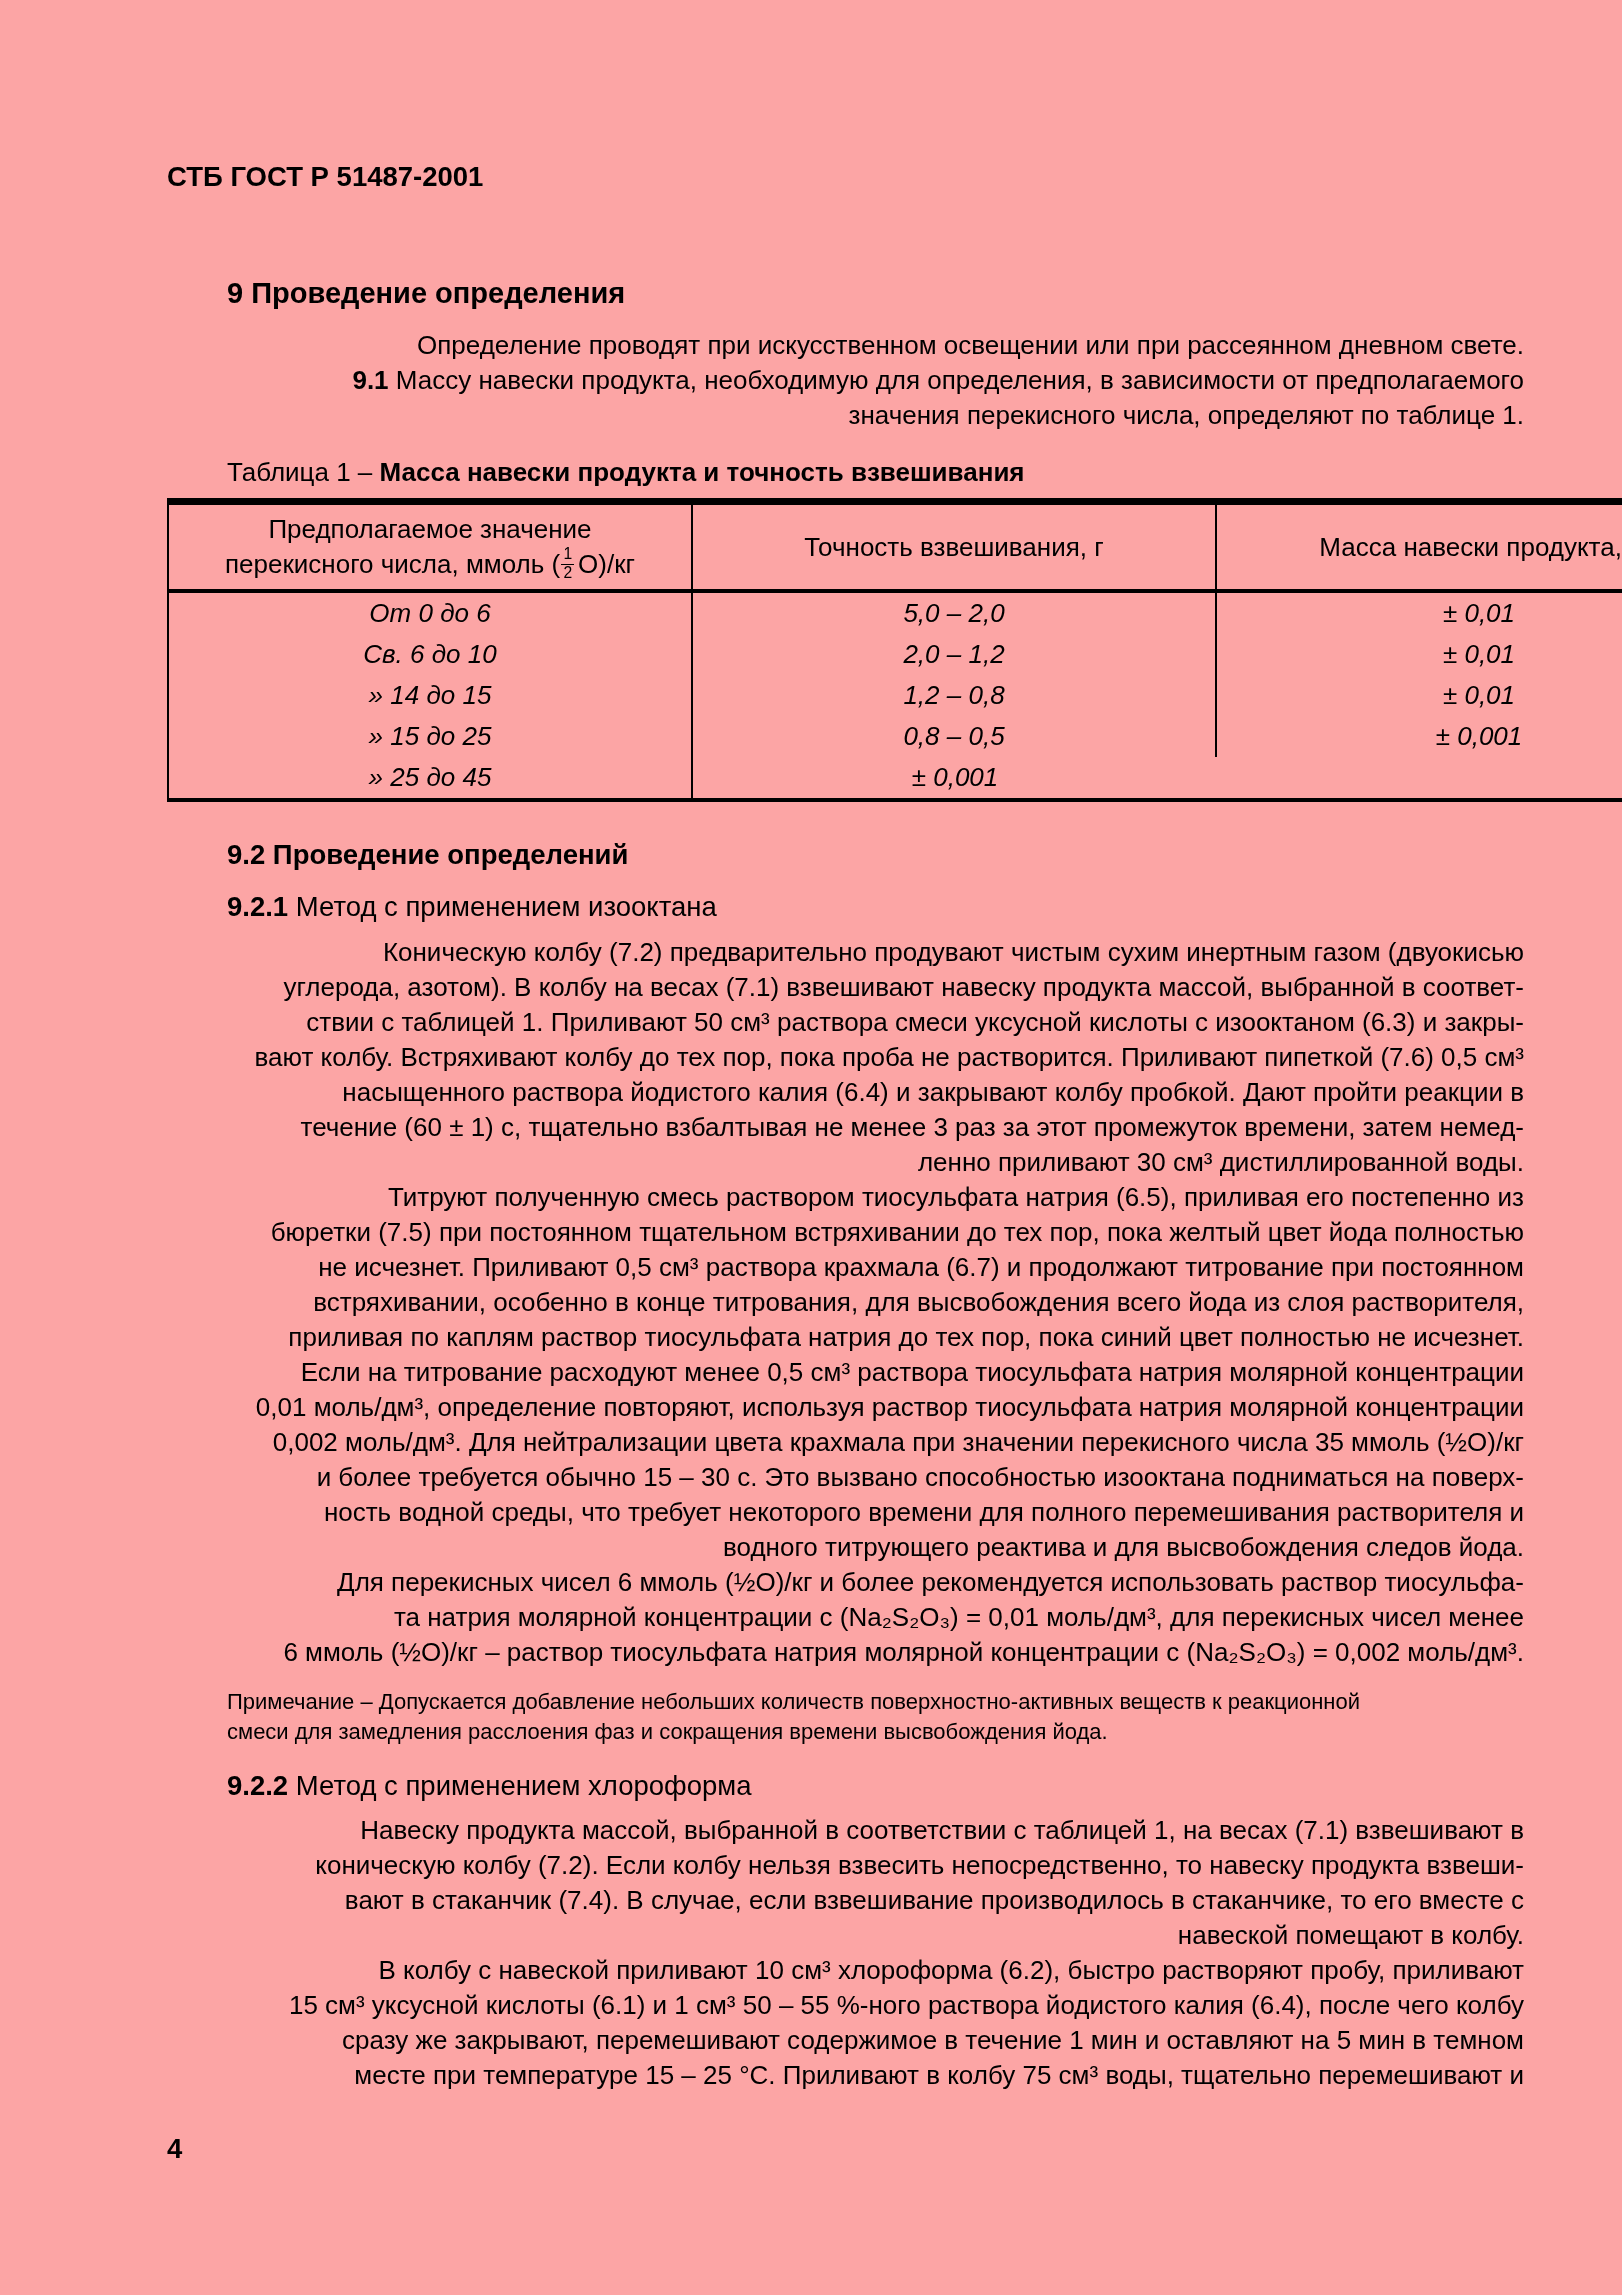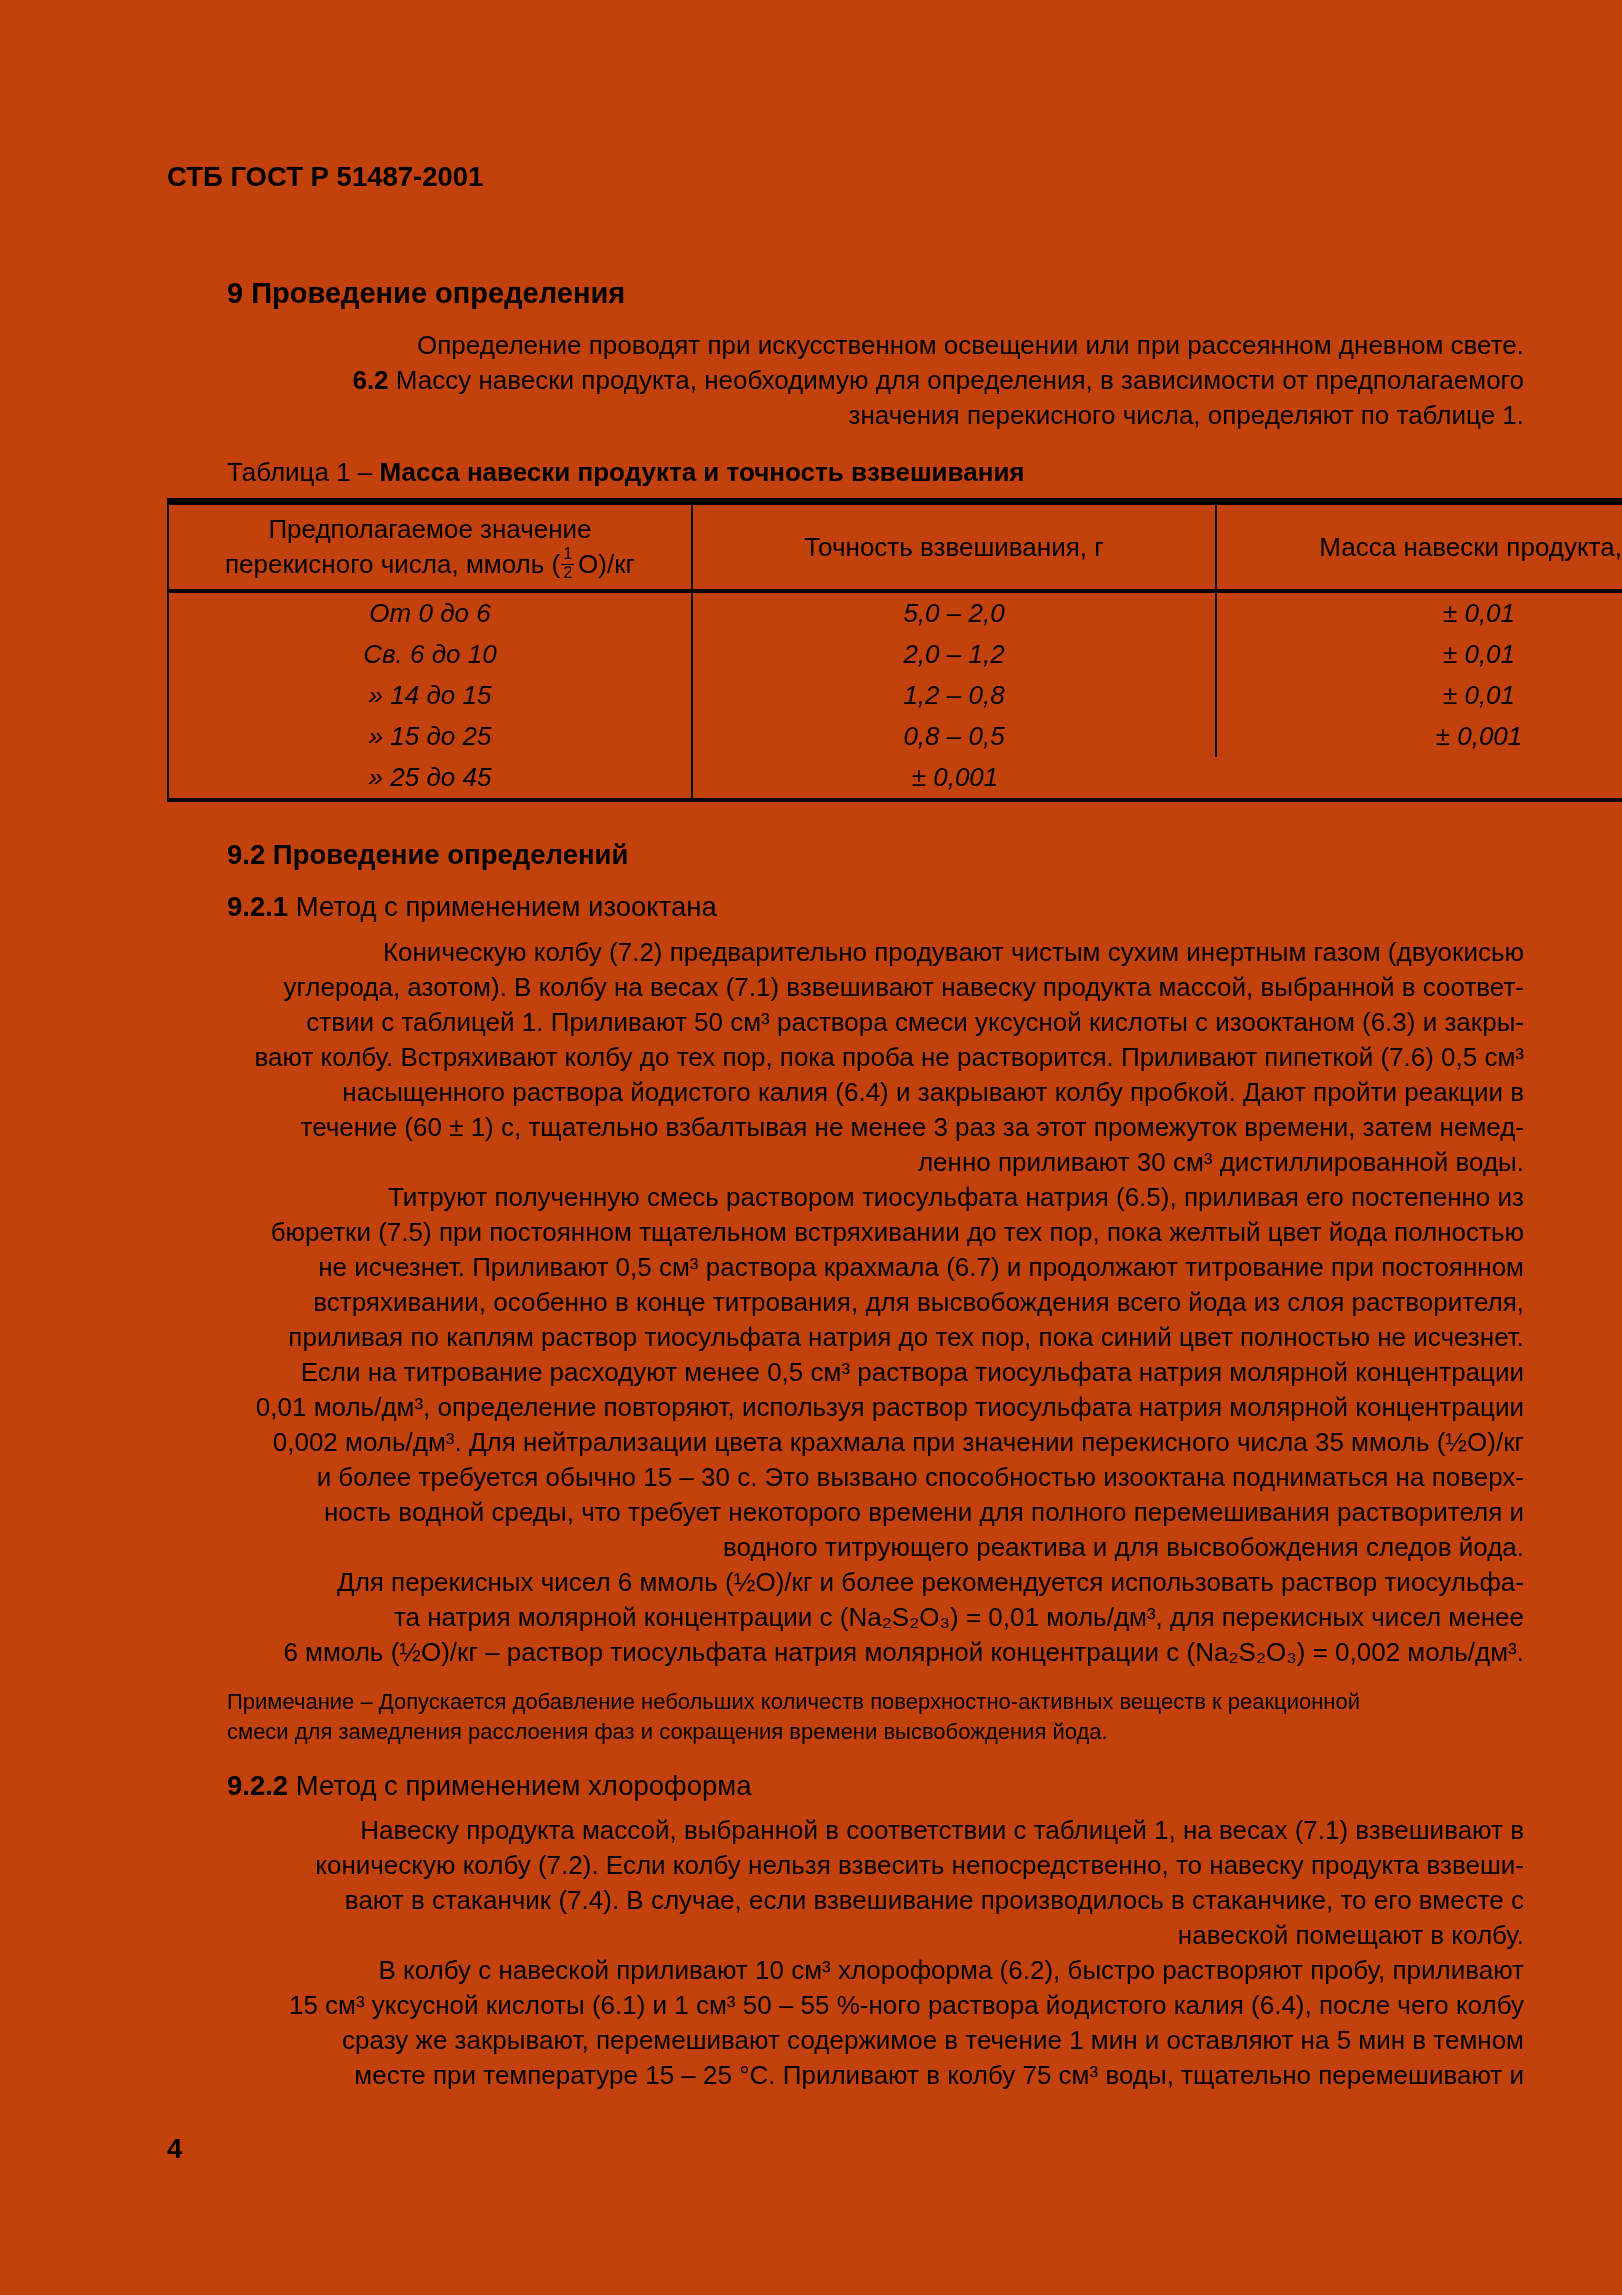--- a/index.html
+++ b/index.html
@@ -1,19 +1,19 @@
 <!DOCTYPE html>
 <html style="font-size:10.5px"><head>
 <meta charset="utf-8">
 <style>
   html,body{margin:0;padding:0;background:#fff;}
   .page{
     position:relative;
     width:1622px;height:2295px;
-    background:#c2410c;color:#000;
+    background:#fca5a5;color:#000;
     font-family:"Liberation Sans","DejaVu Sans",sans-serif;
     overflow:hidden;
   }
   .content{padding-left:167px;padding-right:98px;}
   .doc-code{margin-top:159px;font-size:27.5px;line-height:35px;font-weight:bold;white-space:pre;}
   .h9{margin-top:82px;font-size:29px;line-height:35px;font-weight:bold;text-indent:60px;white-space:pre;}
   .para{font-size:26px;line-height:35px;white-space:pre;text-indent:60px;margin:0;text-align:right;}
   .mt-intro{margin-top:17px;}
   .caption{margin-top:22px;font-size:26px;line-height:35px;text-indent:60px;white-space:pre;}
   .caption b{font-weight:bold;}
@@ -49,21 +49,21 @@
 
 <div class="page">
   <div class="content">
 
     <div class="doc-code">СТБ ГОСТ Р 51487-2001</div>
 
     <div class="h9">9 Проведение определения</div>
 
     <p class="para mt-intro">Определение проводят при искусственном освещении или при рассеянном дневном свете.</p>
 
-    <p class="para"><b class="bold">6.2</b><span> Массу навески продукта, необходимую для определения, в зависимости от предполагаемого
+    <p class="para"><b class="bold">9.1</b><span> Массу навески продукта, необходимую для определения, в зависимости от предполагаемого
 значения перекисного числа, определяют по таблице 1.</span></p>
 
     <div class="caption"><span>Таблица 1 – </span><b>Масса навески продукта и точность взвешивания</b></div>
 
     <div class="gtable">
       <div class="thead">
         <div class="th">
           <div>Предполагаемое значение</div>
           <div class="hline2">
             <span>перекисного числа, ммоль (</span>

